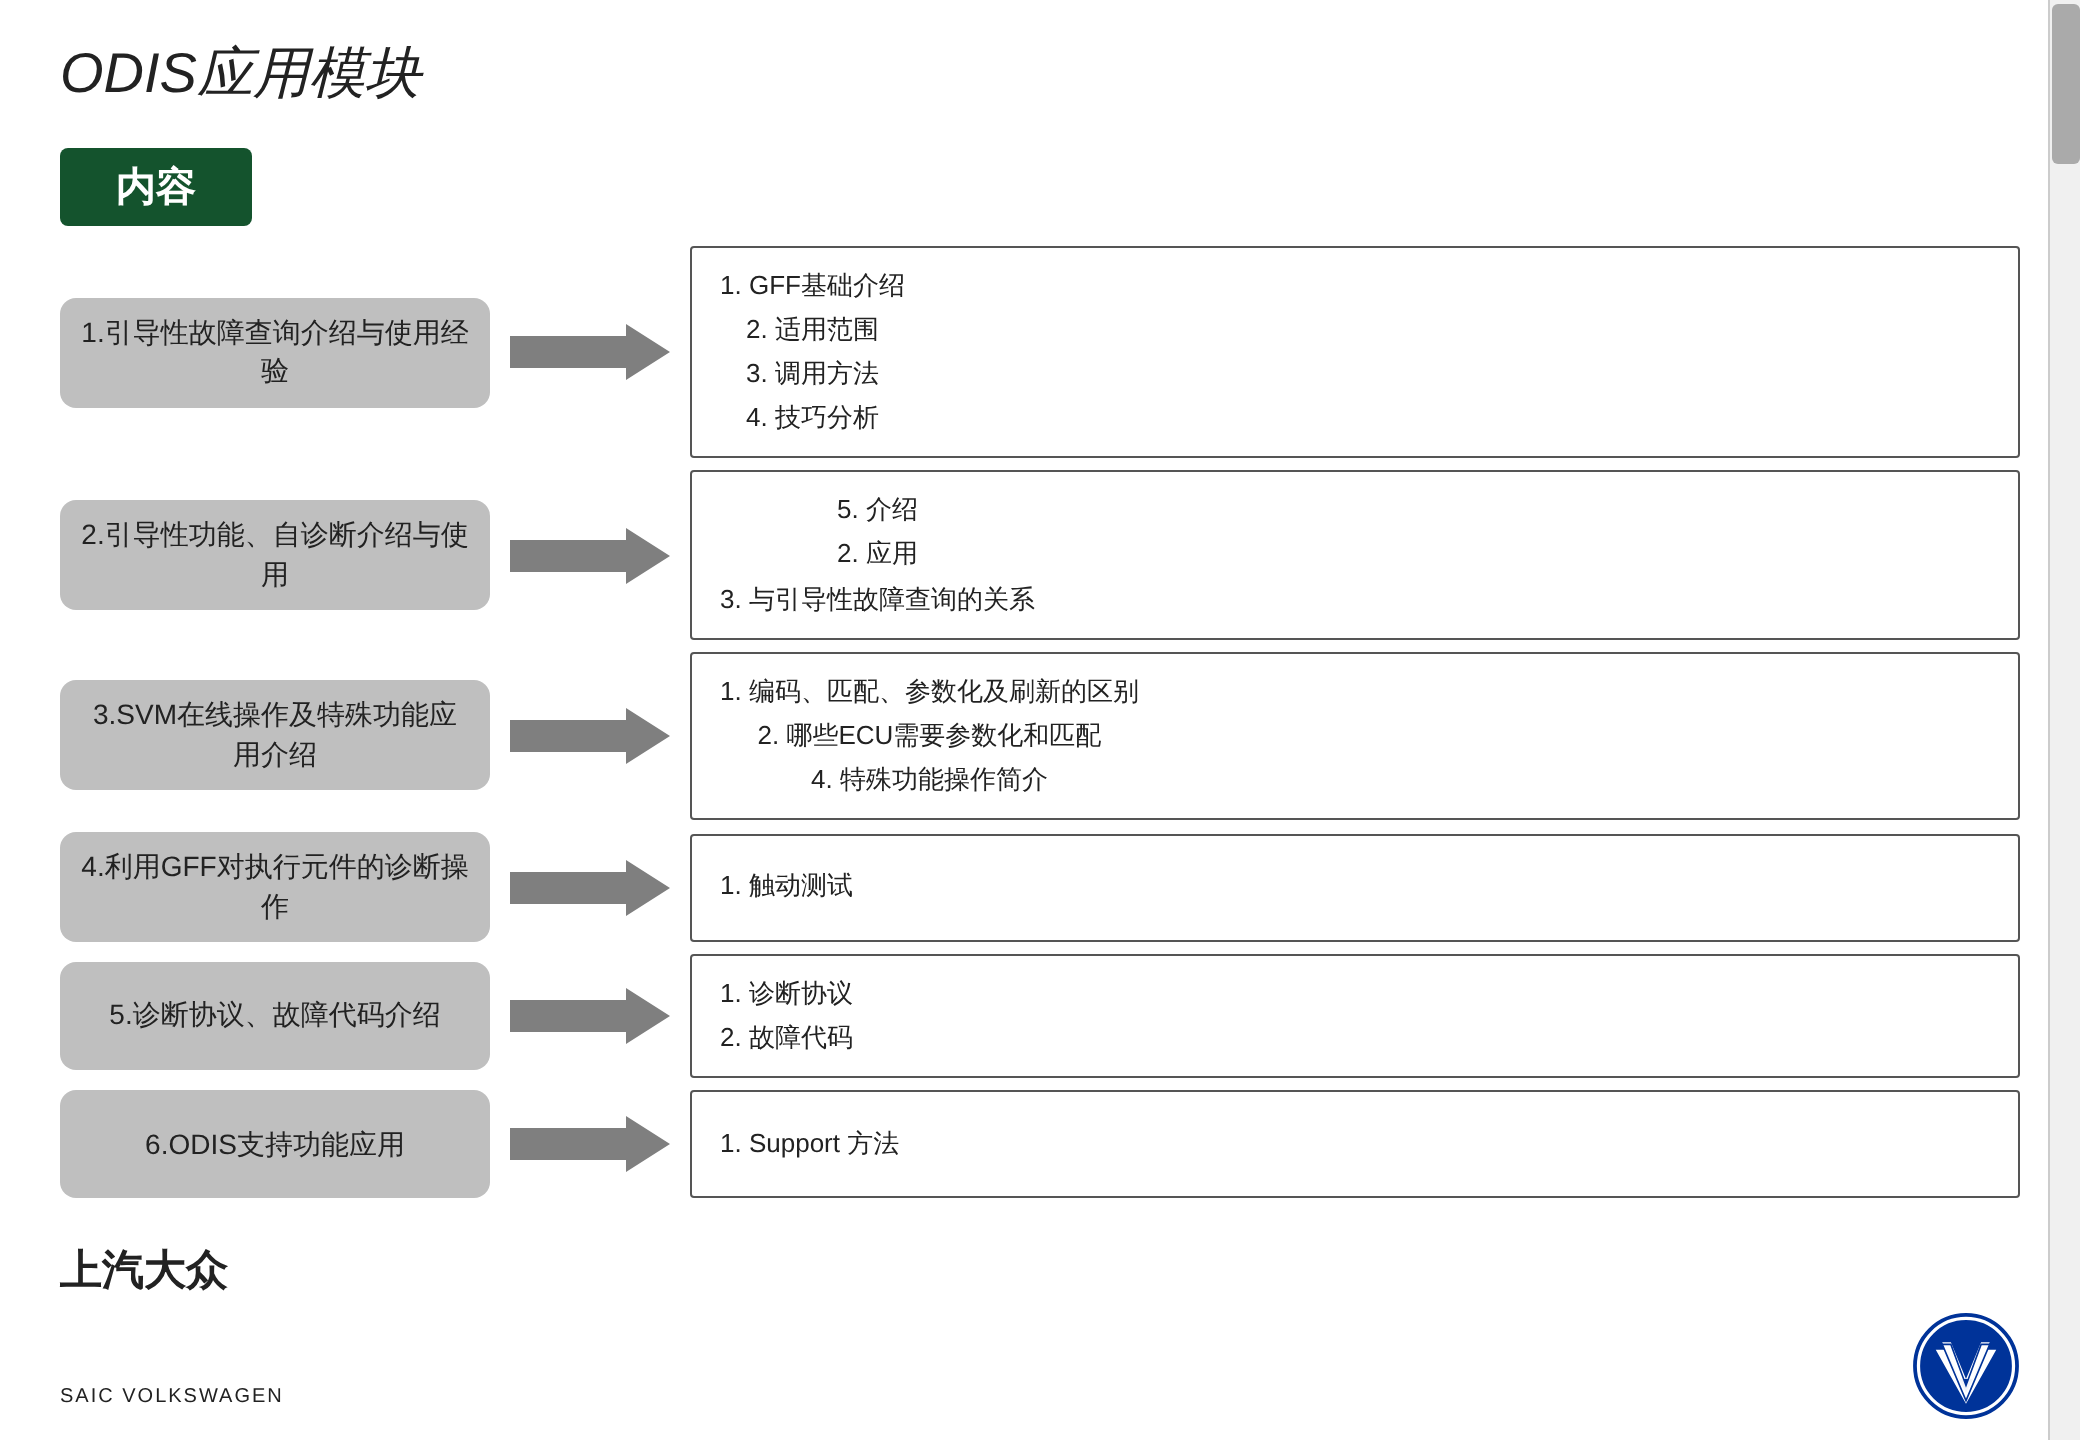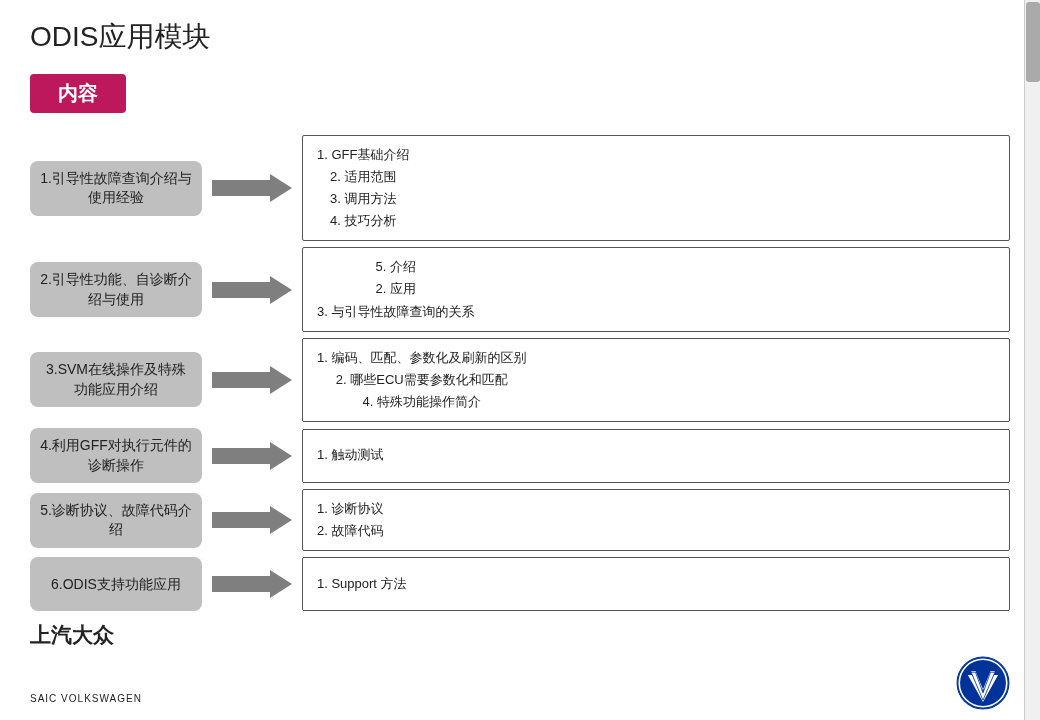--- a/index.html
+++ b/index.html
@@ -10,51 +10,52 @@
       font-family: "Microsoft YaHei", "SimHei", Arial, sans-serif;
       overflow: hidden;
       position: relative;
     }
 
     .page-title {
       font-size: 28px;
       color: #222;
       padding: 18px 30px 10px 30px;
       font-weight: 400;
+      font-style: italic;
     }
 
     .content-box {
       margin: 8px 30px 0 30px;
     }
 
     .content-label {
       display: inline-block;
-      background: #be185d;
+      background: #14532d;
       color: #fff;
       font-size: 20px;
       font-weight: bold;
       padding: 6px 28px;
       border-radius: 4px;
-      margin-bottom: 22px;
+      margin-bottom: 10px;
     }
 
     .rows-container {
       display: flex;
       flex-direction: column;
       gap: 6px;
     }
 
     .row {
       display: flex;
       align-items: center;
       gap: 0;
     }
 
     .left-box {
-      width: 172px;
+      width: 215px;
       min-height: 54px;
       background: #BFBFBF;
       border-radius: 8px;
       display: flex;
       align-items: center;
       justify-content: center;
       text-align: center;
       font-size: 14px;
       color: #222;
       font-weight: 500;

